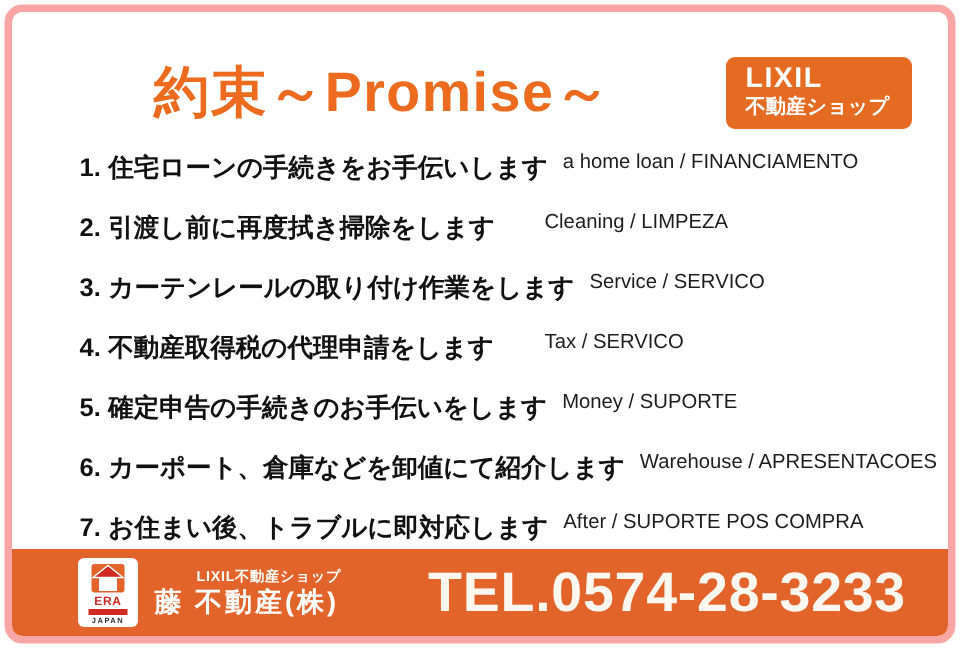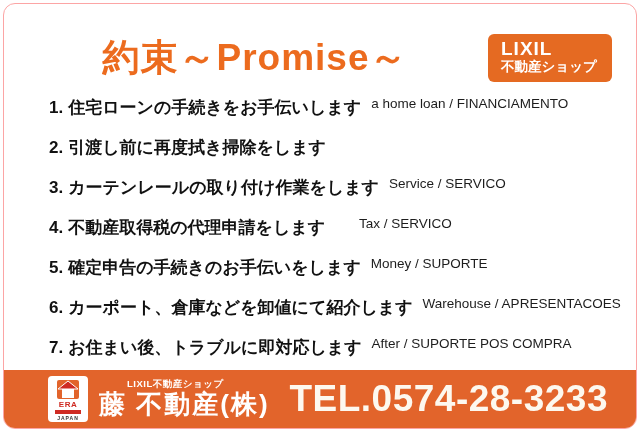--- a/index.html
+++ b/index.html
@@ -6,21 +6,21 @@
   html, body {
     width: 640px; height: 432px;
     background: #ffffff;
     font-family: "Liberation Sans", "DejaVu Sans", sans-serif;
   }
   .card {
     position: absolute;
     left: 3px; top: 3px;
     width: 634px; height: 426px;
     background: #ffffff;
-    border: 1px solid #fca5a5;
+    border: 5px solid #fca5a5;
     border-radius: 12px;
     overflow: hidden;
   }
   
   .header {
     position: relative;
     height: 58px;
     margin-top: 28px;
   }
   .title {
@@ -103,21 +103,21 @@
   }
   .era-word { font-size: 8px; font-weight: 800; color: #cf2b23; letter-spacing: .5px; margin-top: 1px; }
   .era-bar { width: 26px; height: 4px; background: #cf2b23; margin-top: 1px; }
   .era-japan { font-size: 5px; font-weight: 700; color: #333; margin-top: 1px; letter-spacing: 1px; }
   .company {
     margin-left: 11px;
     color: #ffffff;
     line-height: 1.05;
   }
   .company .small { font-size: 9.5px; font-weight: 700; letter-spacing: .5px; margin-left: 28px; }
-  .company .big { font-size: 26px; font-weight: 800; letter-spacing: 2px; margin-top: 2px; }
+  .company .big { font-size: 18px; font-weight: 800; letter-spacing: 2px; margin-top: 2px; }
   .phone {
     margin-left: auto;
     margin-right: 28px;
     color: #fdf8ef;
     font-size: 37px;
     font-weight: 800;
     letter-spacing: .5px;
     white-space: nowrap;
   }
 </style>
@@ -134,20 +134,21 @@
     </div>
   </div>
 
   <div class="list">
     <div class="row">
       <div class="jp"><span class="num">1.</span><span>住宅ローンの手続きをお手伝いします</span></div>
       <div class="en">a home loan  /  FINANCIAMENTO</div>
     </div>
     <div class="row">
       <div class="jp"><span class="num">2.</span><span>引渡し前に再度拭き掃除をします</span></div>
+      <div class="en">Cleaning  /  LIMPEZA</div>
     </div>
     <div class="row">
       <div class="jp"><span class="num">3.</span><span>カーテンレールの取り付け作業をします</span></div>
       <div class="en">Service  /  SERVICO</div>
     </div>
     <div class="row">
       <div class="jp"><span class="num">4.</span><span>不動産取得税の代理申請をします</span></div>
       <div class="en">Tax  /  SERVICO</div>
     </div>
     <div class="row">

